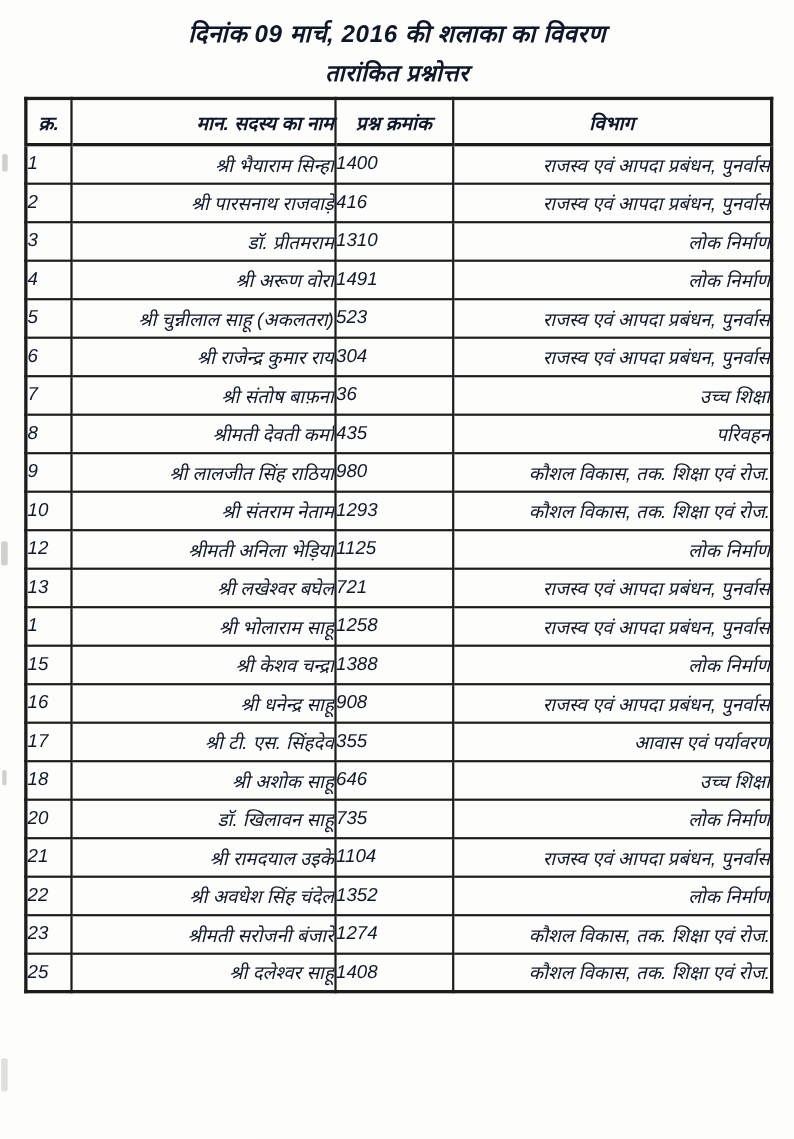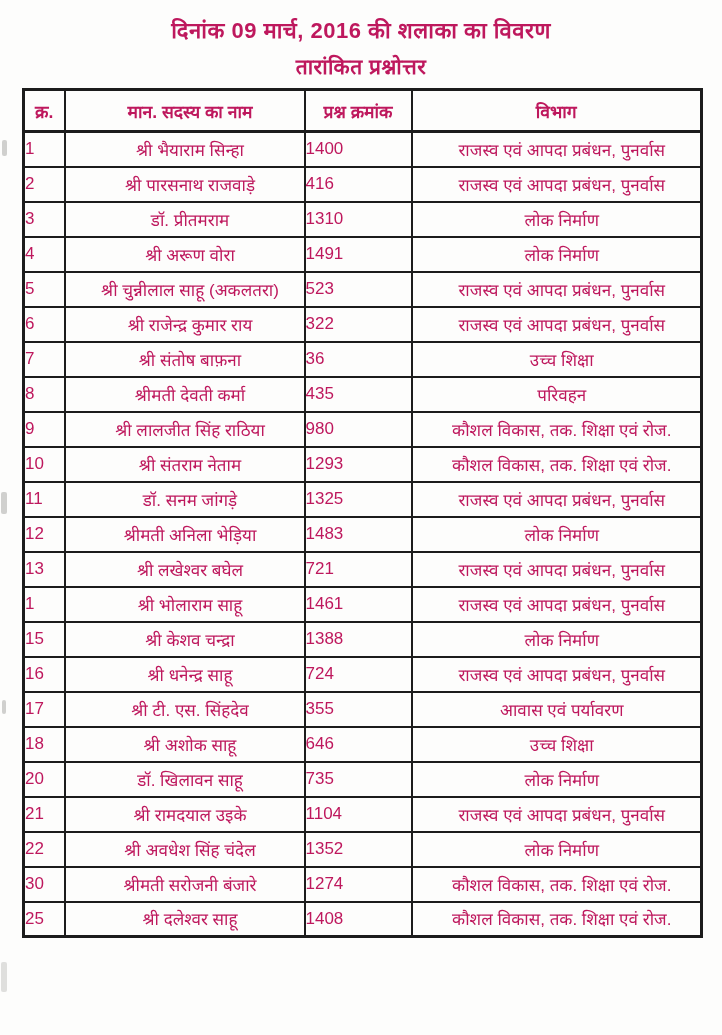--- a/index.html
+++ b/index.html
@@ -5,22 +5,23 @@
   * { margin: 0; padding: 0; box-sizing: border-box; }
   html, body {
     width: 722px; height: 1035px;
     font-family: "Liberation Sans", "DejaVu Sans", sans-serif;
     background: #ffffff;
   }
   .page {
     position: relative;
     width: 722px; height: 1035px;
     background: #fdfdfc;
-    color: #be185d;
+    color: #0f172a;
     overflow: hidden;
+    font-style: italic;
   }
   .doc-title {
     position: absolute;
     top: 14px; left: 0; right: 0;
     text-align: center;
     font-size: 22px;
     font-weight: bold;
     letter-spacing: 0.5px;
   }
   .doc-subtitle {
@@ -54,21 +55,21 @@
     font-size: 17px;
     vertical-align: middle;
     white-space: nowrap;
     overflow: hidden;
   }
   .col-serial   { width: 41px; }
   .col-name     { width: 240px; }
   .col-qno      { width: 107px; }
   .col-dept     { width: 290px; }
   .al-c { }
-  .al-l { text-align: center; padding-left: 11px; }
+  .al-l { text-align: right; padding-left: 11px; }
   
   .artifact {
     position: absolute;
     background: #9a9a96;
     opacity: 0.45;
     border-radius: 2px;
   }
   .a1 { left: 2px; top: 140px; width: 5px; height: 16px; }
   .a2 { left: 1px; top: 492px; width: 6px; height: 22px; }
   .a3 { left: 2px; top: 700px; width: 4px; height: 14px; }
@@ -124,21 +125,21 @@
         </tr>
         <tr>
           <td class="al-c">5</td>
           <td class="al-l">श्री चुन्नीलाल साहू (अकलतरा)</td>
           <td class="al-c">523</td>
           <td class="al-l">राजस्व एवं आपदा प्रबंधन, पुनर्वास</td>
         </tr>
         <tr>
           <td class="al-c">6</td>
           <td class="al-l">श्री राजेन्द्र कुमार राय</td>
-          <td class="al-c">322</td>
+          <td class="al-c">304</td>
           <td class="al-l">राजस्व एवं आपदा प्रबंधन, पुनर्वास</td>
         </tr>
         <tr>
           <td class="al-c">7</td>
           <td class="al-l">श्री संतोष बाफ़ना</td>
           <td class="al-c">36</td>
           <td class="al-l">उच्च शिक्षा</td>
         </tr>
         <tr>
           <td class="al-c">8</td>
@@ -152,53 +153,47 @@
           <td class="al-c">980</td>
           <td class="al-l">कौशल विकास, तक. शिक्षा एवं रोज.</td>
         </tr>
         <tr>
           <td class="al-c">10</td>
           <td class="al-l">श्री संतराम नेताम</td>
           <td class="al-c">1293</td>
           <td class="al-l">कौशल विकास, तक. शिक्षा एवं रोज.</td>
         </tr>
         <tr>
-          <td class="al-c">11</td>
-          <td class="al-l">डॉ. सनम जांगड़े</td>
-          <td class="al-c">1325</td>
-          <td class="al-l">राजस्व एवं आपदा प्रबंधन, पुनर्वास</td>
-        </tr>
-        <tr>
           <td class="al-c">12</td>
           <td class="al-l">श्रीमती अनिला भेड़िया</td>
-          <td class="al-c">1483</td>
+          <td class="al-c">1125</td>
           <td class="al-l">लोक निर्माण</td>
         </tr>
         <tr>
           <td class="al-c">13</td>
           <td class="al-l">श्री लखेश्वर बघेल</td>
           <td class="al-c">721</td>
           <td class="al-l">राजस्व एवं आपदा प्रबंधन, पुनर्वास</td>
         </tr>
         <tr>
           <td class="al-c">1</td>
           <td class="al-l">श्री भोलाराम साहू</td>
-          <td class="al-c">1461</td>
+          <td class="al-c">1258</td>
           <td class="al-l">राजस्व एवं आपदा प्रबंधन, पुनर्वास</td>
         </tr>
         <tr>
           <td class="al-c">15</td>
           <td class="al-l">श्री केशव चन्द्रा</td>
           <td class="al-c">1388</td>
           <td class="al-l">लोक निर्माण</td>
         </tr>
         <tr>
           <td class="al-c">16</td>
           <td class="al-l">श्री धनेन्द्र साहू</td>
-          <td class="al-c">724</td>
+          <td class="al-c">908</td>
           <td class="al-l">राजस्व एवं आपदा प्रबंधन, पुनर्वास</td>
         </tr>
         <tr>
           <td class="al-c">17</td>
           <td class="al-l">श्री टी. एस. सिंहदेव</td>
           <td class="al-c">355</td>
           <td class="al-l">आवास एवं पर्यावरण</td>
         </tr>
         <tr>
           <td class="al-c">18</td>
@@ -218,21 +213,21 @@
           <td class="al-c">1104</td>
           <td class="al-l">राजस्व एवं आपदा प्रबंधन, पुनर्वास</td>
         </tr>
         <tr>
           <td class="al-c">22</td>
           <td class="al-l">श्री अवधेश सिंह चंदेल</td>
           <td class="al-c">1352</td>
           <td class="al-l">लोक निर्माण</td>
         </tr>
         <tr>
-          <td class="al-c">30</td>
+          <td class="al-c">23</td>
           <td class="al-l">श्रीमती सरोजनी बंजारे</td>
           <td class="al-c">1274</td>
           <td class="al-l">कौशल विकास, तक. शिक्षा एवं रोज.</td>
         </tr>
         <tr>
           <td class="al-c">25</td>
           <td class="al-l">श्री दलेश्वर साहू</td>
           <td class="al-c">1408</td>
           <td class="al-l">कौशल विकास, तक. शिक्षा एवं रोज.</td>
         </tr>

